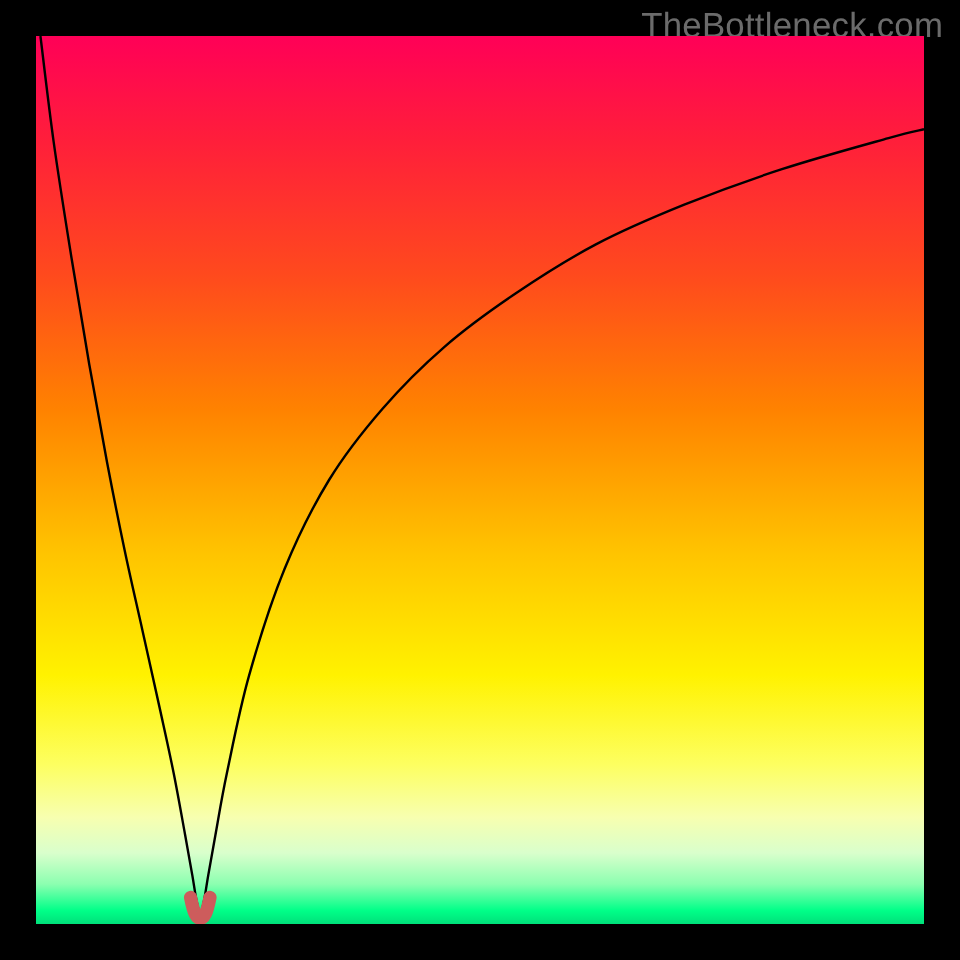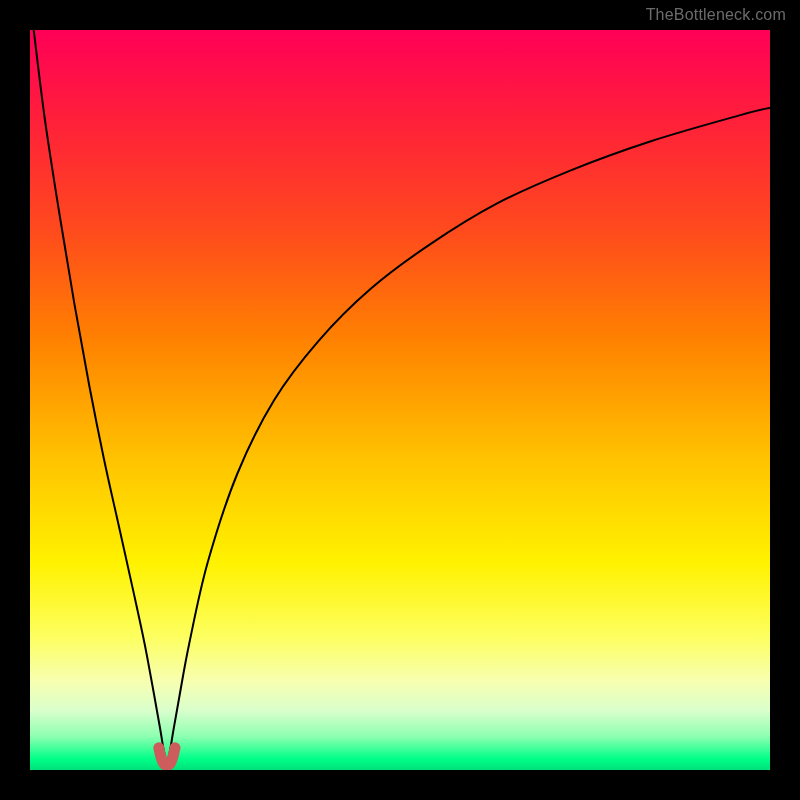--- a/index.html
+++ b/index.html
@@ -23,21 +23,21 @@
     top: 30px;
     width: 740px;
     height: 740px;
     overflow: hidden;
   }
   .watermark {
     position: absolute;
     top: 6px;
     right: 14px;
     color: #6b6b6b;
-    font-size: 16px;
+    font-size: 29px;
     font-weight: 400;
     letter-spacing: 0.2px;
     pointer-events: none;
   }
   svg {
     display: block;
   }
 </style>
 </head>
 <body>

